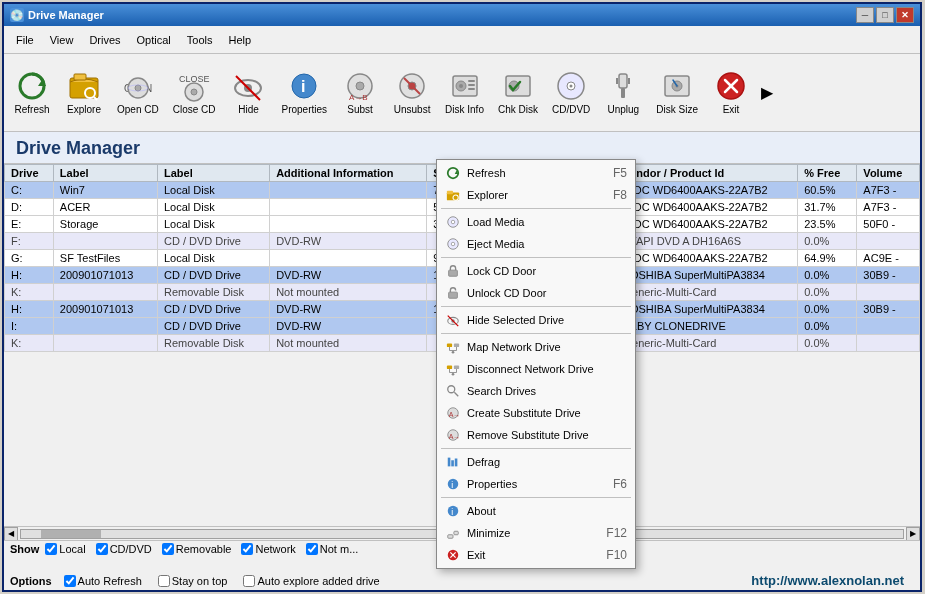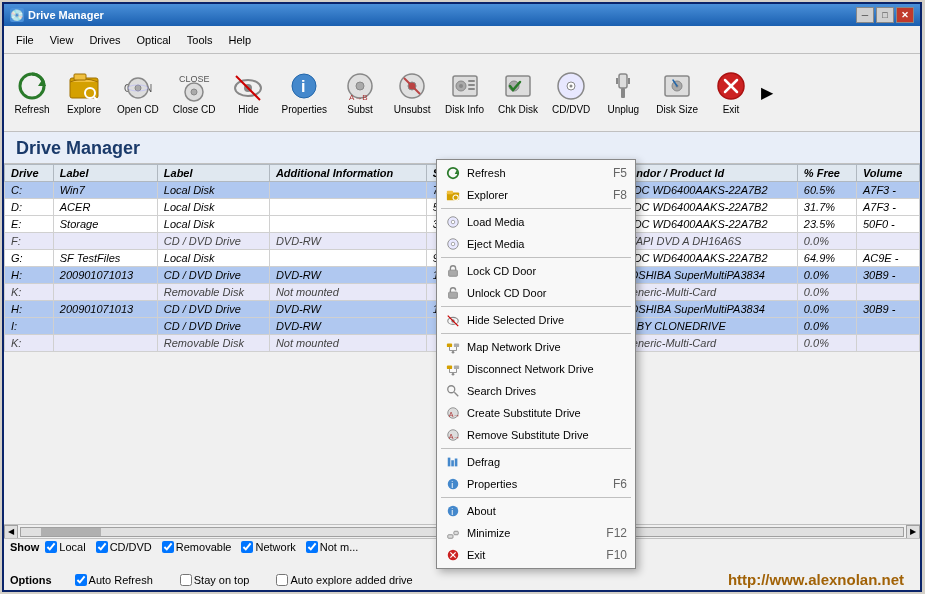--- a/index.html
+++ b/index.html
@@ -147,21 +147,20 @@
     .drive-table-container {
       flex: 1;
       overflow: hidden;
       position: relative;
     }
 
     .drive-table {
       width: 100%;
       border-collapse: collapse;
       font-size: 11px;
-      font-style: italic;
     }
 
     .drive-table th {
       background: #e0e8f0;
       border: 1px solid #b0b8c0;
       padding: 2px 6px;
       text-align: left;
       font-weight: bold;
       color: #000;
       white-space: nowrap;
@@ -240,28 +239,28 @@
     }
 
     .checkbox-item input[type="checkbox"] {
       width: 12px;
       height: 12px;
     }
 
     .options-row {
       display: flex;
       align-items: center;
-      gap: 19px;
+      gap: 8px;
       margin-top: 18px;
     }
 
     .website {
-      font-size: 15px;
+      font-size: 13px;
       font-weight: bold;
-      color: #a16207;
+      color: #0c4a6e;
       margin-left: auto;
       margin-right: 10px;
     }
 
     
     .context-menu {
       position: absolute;
       top: 155px;
       left: 432px;
       width: 200px;

